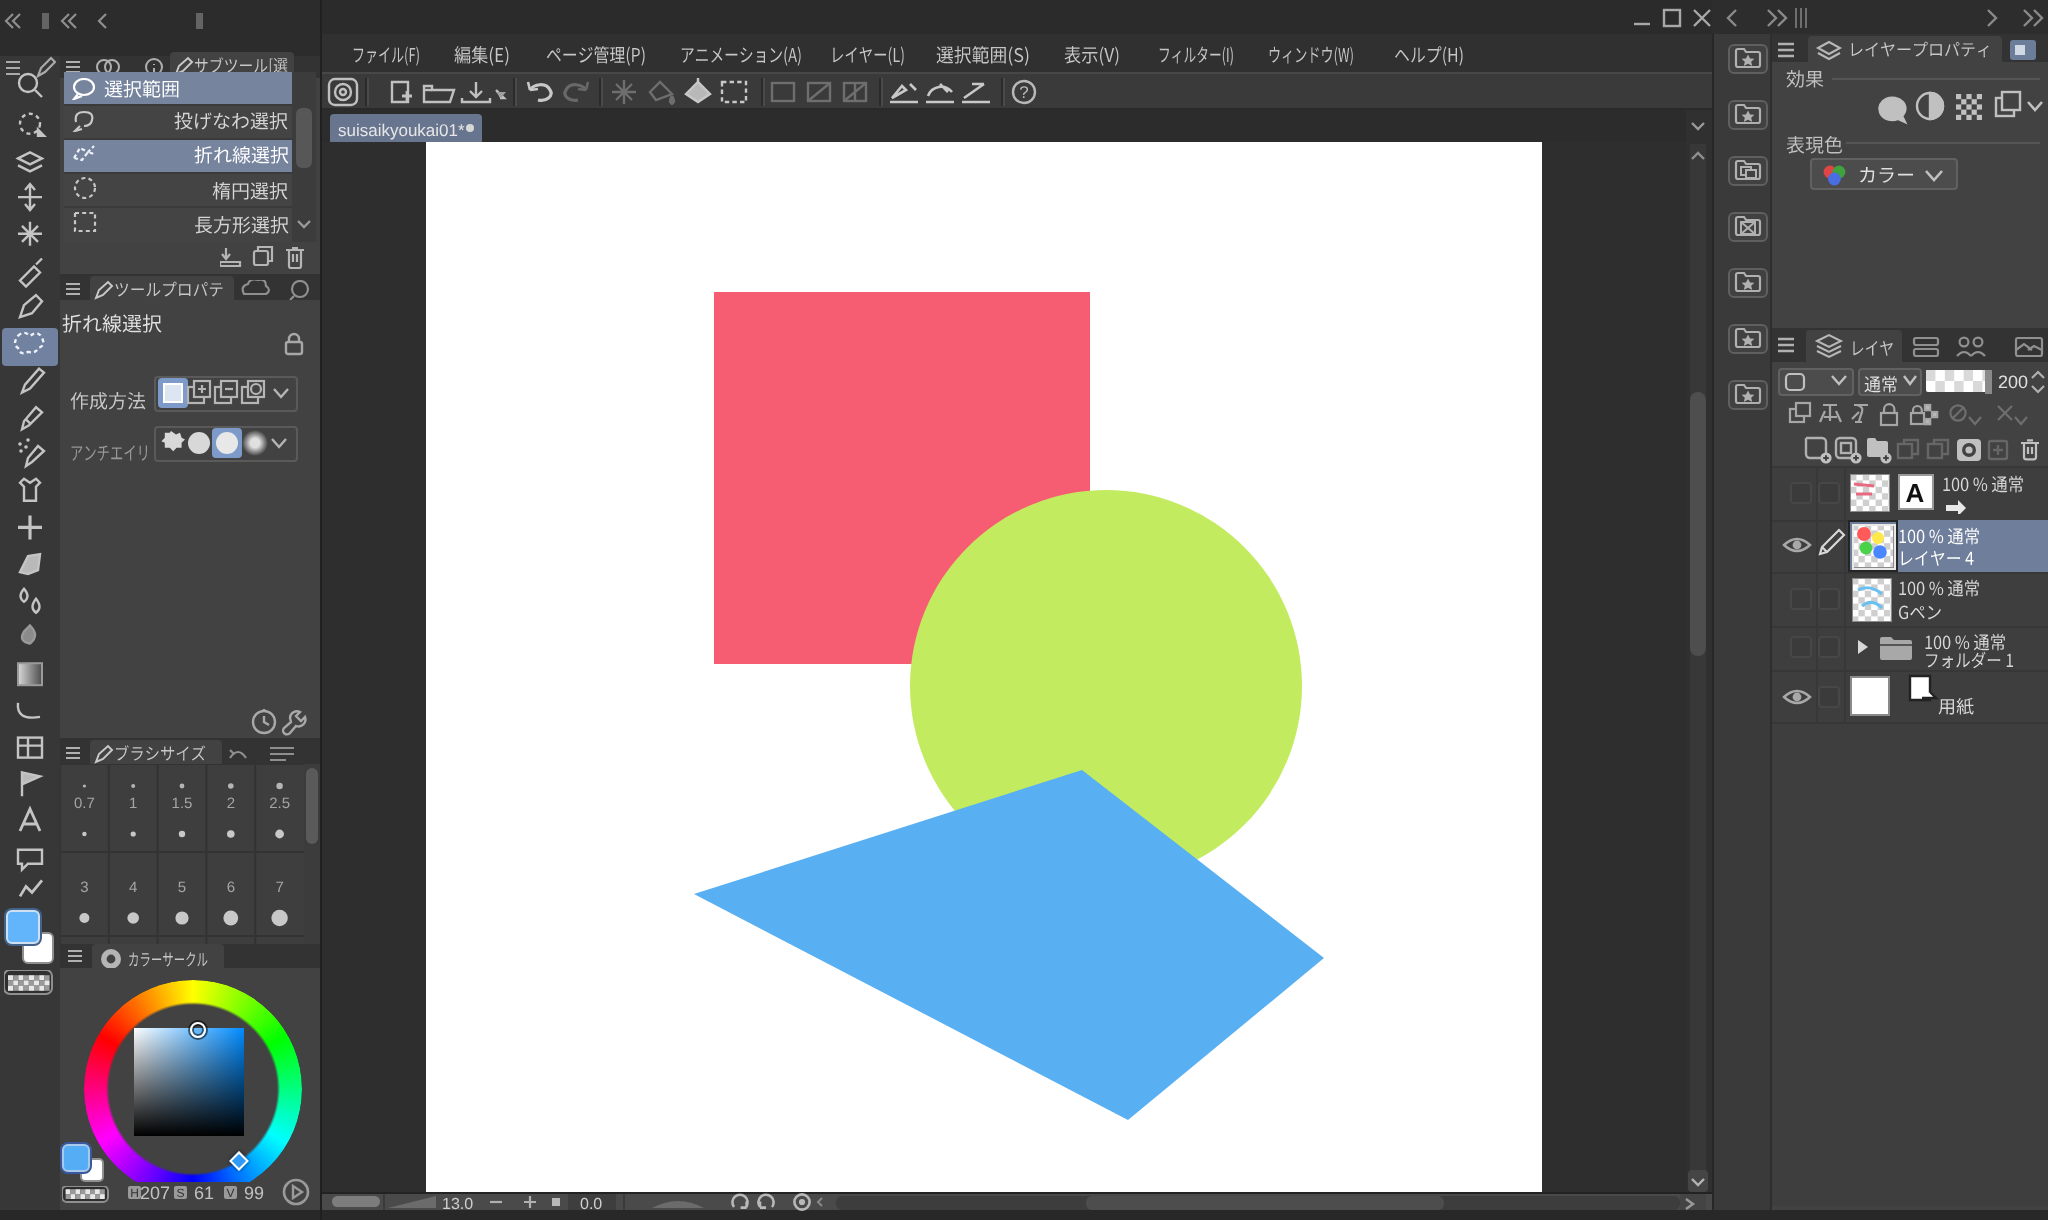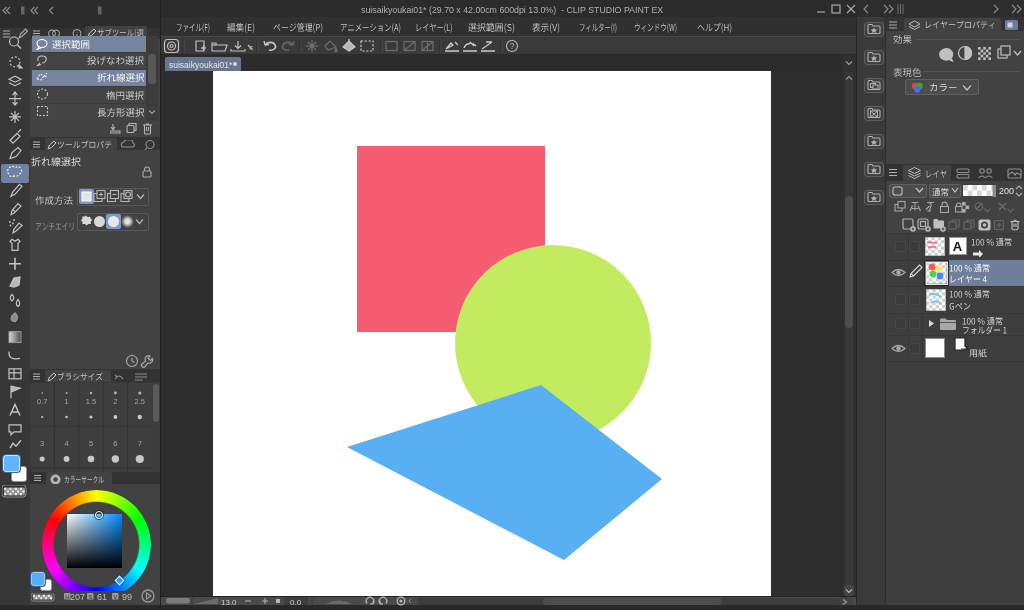--- a/index.html
+++ b/index.html
@@ -16,21 +16,20 @@
 <div style="position:absolute;left:843px;top:55px;width:13px;height:541px;background:#303030"></div>
 <div style="position:absolute;left:160px;top:596px;width:696px;height:9px;background:#4a4a4a;border-top:1px solid #232323"></div>
 <div style="position:absolute;left:0px;top:605px;width:1024px;height:5px;background:#282828"></div>
 <div style="position:absolute;left:0px;top:28px;width:30px;height:577px;background:#373737"></div>
 <div style="position:absolute;left:30px;top:28px;width:130px;height:577px;background:#424242"></div>
 <div style="position:absolute;left:160px;top:0px;width:1px;height:610px;background:#202020"></div>
 <div style="position:absolute;left:856px;top:17px;width:30px;height:588px;background:#3a3a3a"></div>
 <div style="position:absolute;left:886px;top:17px;width:138px;height:588px;background:#424242"></div>
 <div style="position:absolute;left:856px;top:17px;width:1px;height:588px;background:#272727"></div>
 <div style="position:absolute;left:885px;top:17px;width:1px;height:588px;background:#2e2e2e"></div>
-<div style="position:absolute;left:361px;top:5px;font-size:8.8px;color:#b0b0b0;white-space:nowrap;letter-spacing:0px">suisaikyoukai01* (29.70 x 42.00cm 600dpi 13.0%)&nbsp; - CLIP STUDIO PAINT EX</div>
 <svg style="position:absolute;left:2px;top:6px;" width="100" height="9" viewBox="0 0 100 9">
       <g stroke="#8f8f8f" stroke-width="1.1" fill="none">
         <path d="M4.5 1 L1 4.5 L4.5 8 M8 1 L4.5 4.5 L8 8"></path>
         <path d="M32.5 1 L29 4.5 L32.5 8 M36 1 L32.5 4.5 L36 8"></path>
         <path d="M51 1 L47.5 4.5 L51 8"></path>
       </g>
       <rect x="19" y="0.5" width="3.5" height="8" fill="#646464"></rect>
       <rect x="96" y="0.5" width="3.5" height="8" fill="#646464"></rect>
     </svg>
 <svg style="position:absolute;left:816px;top:4px;" width="42" height="10" viewBox="0 0 42 10">

